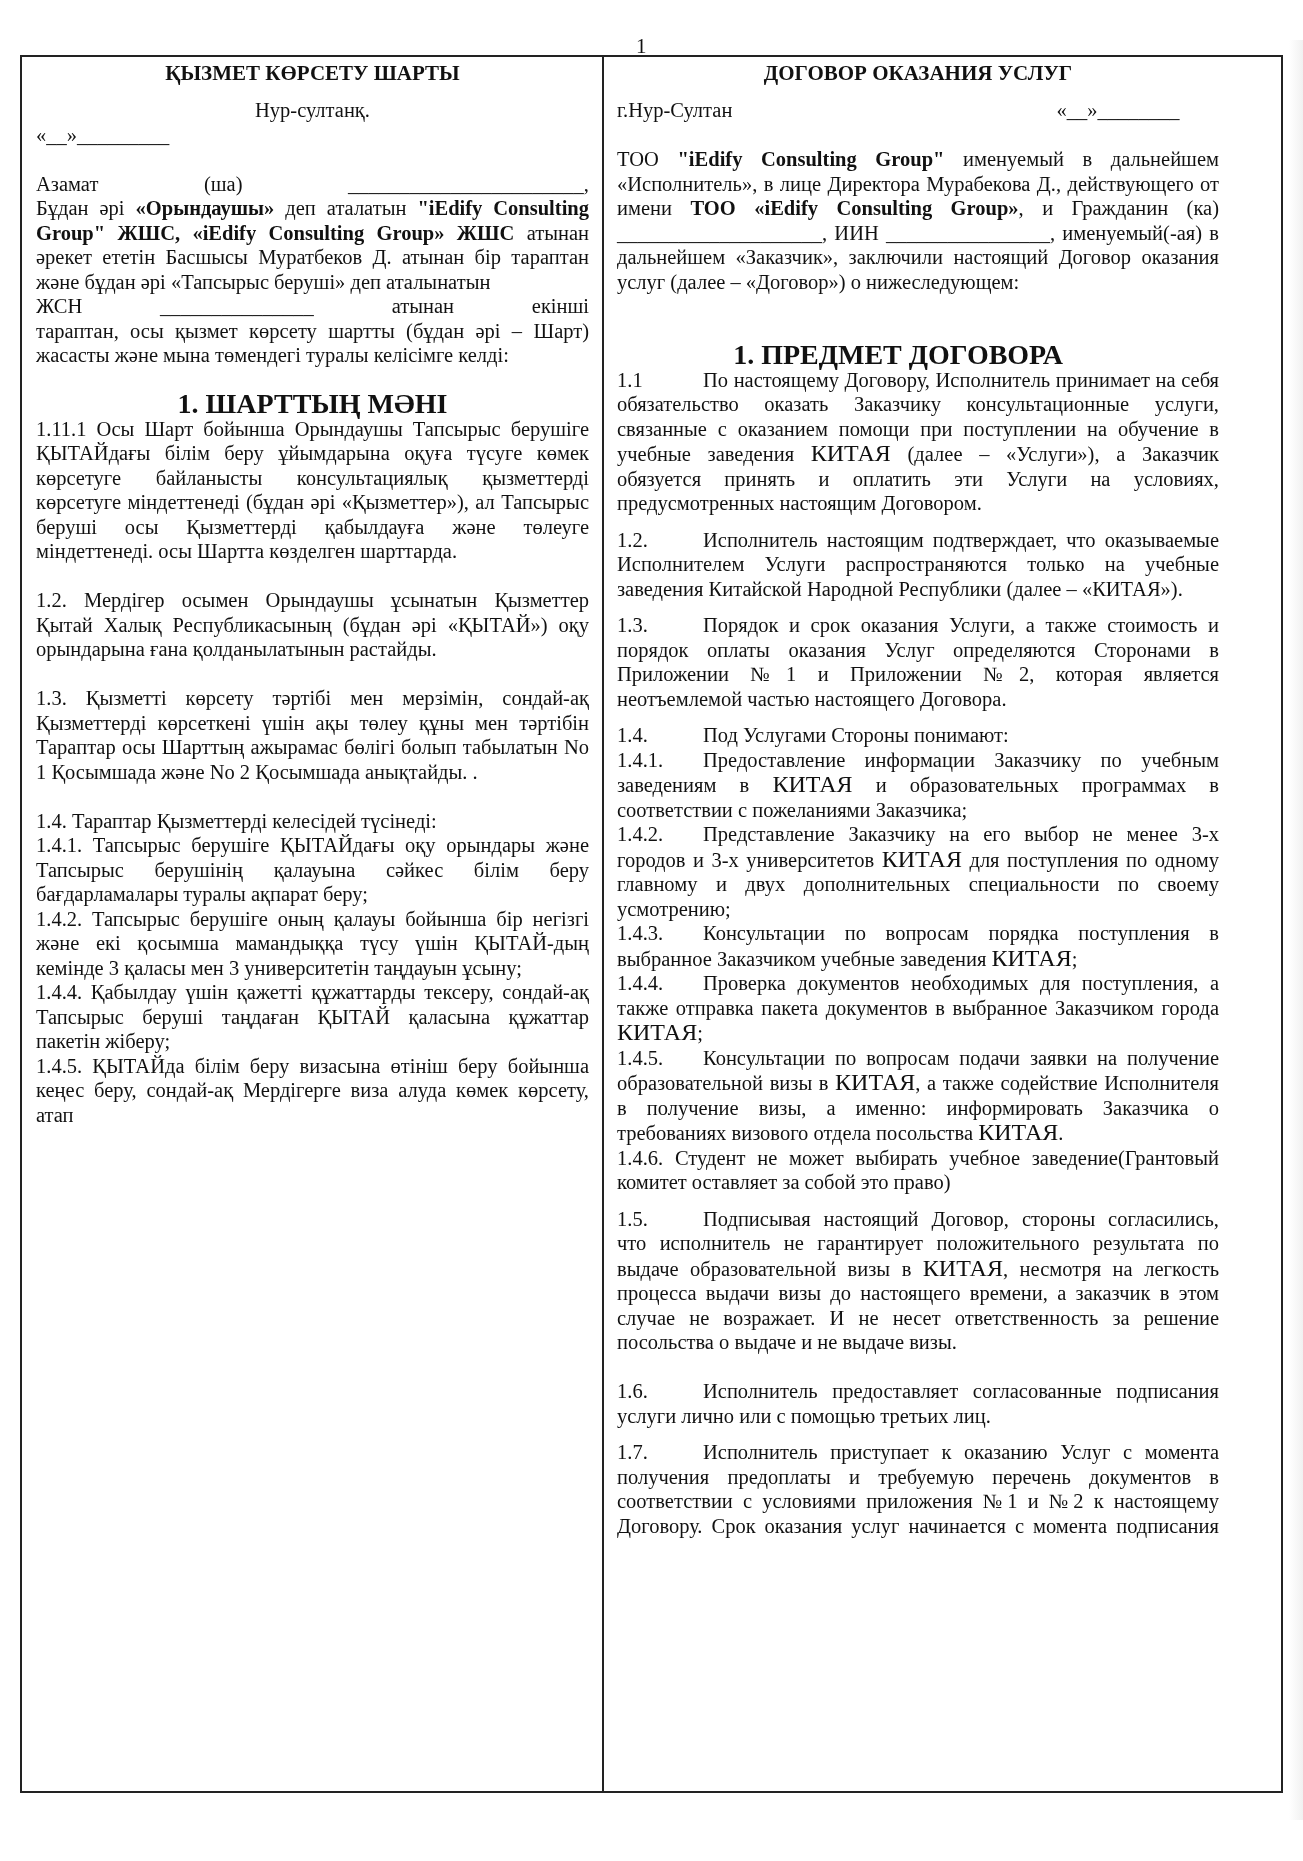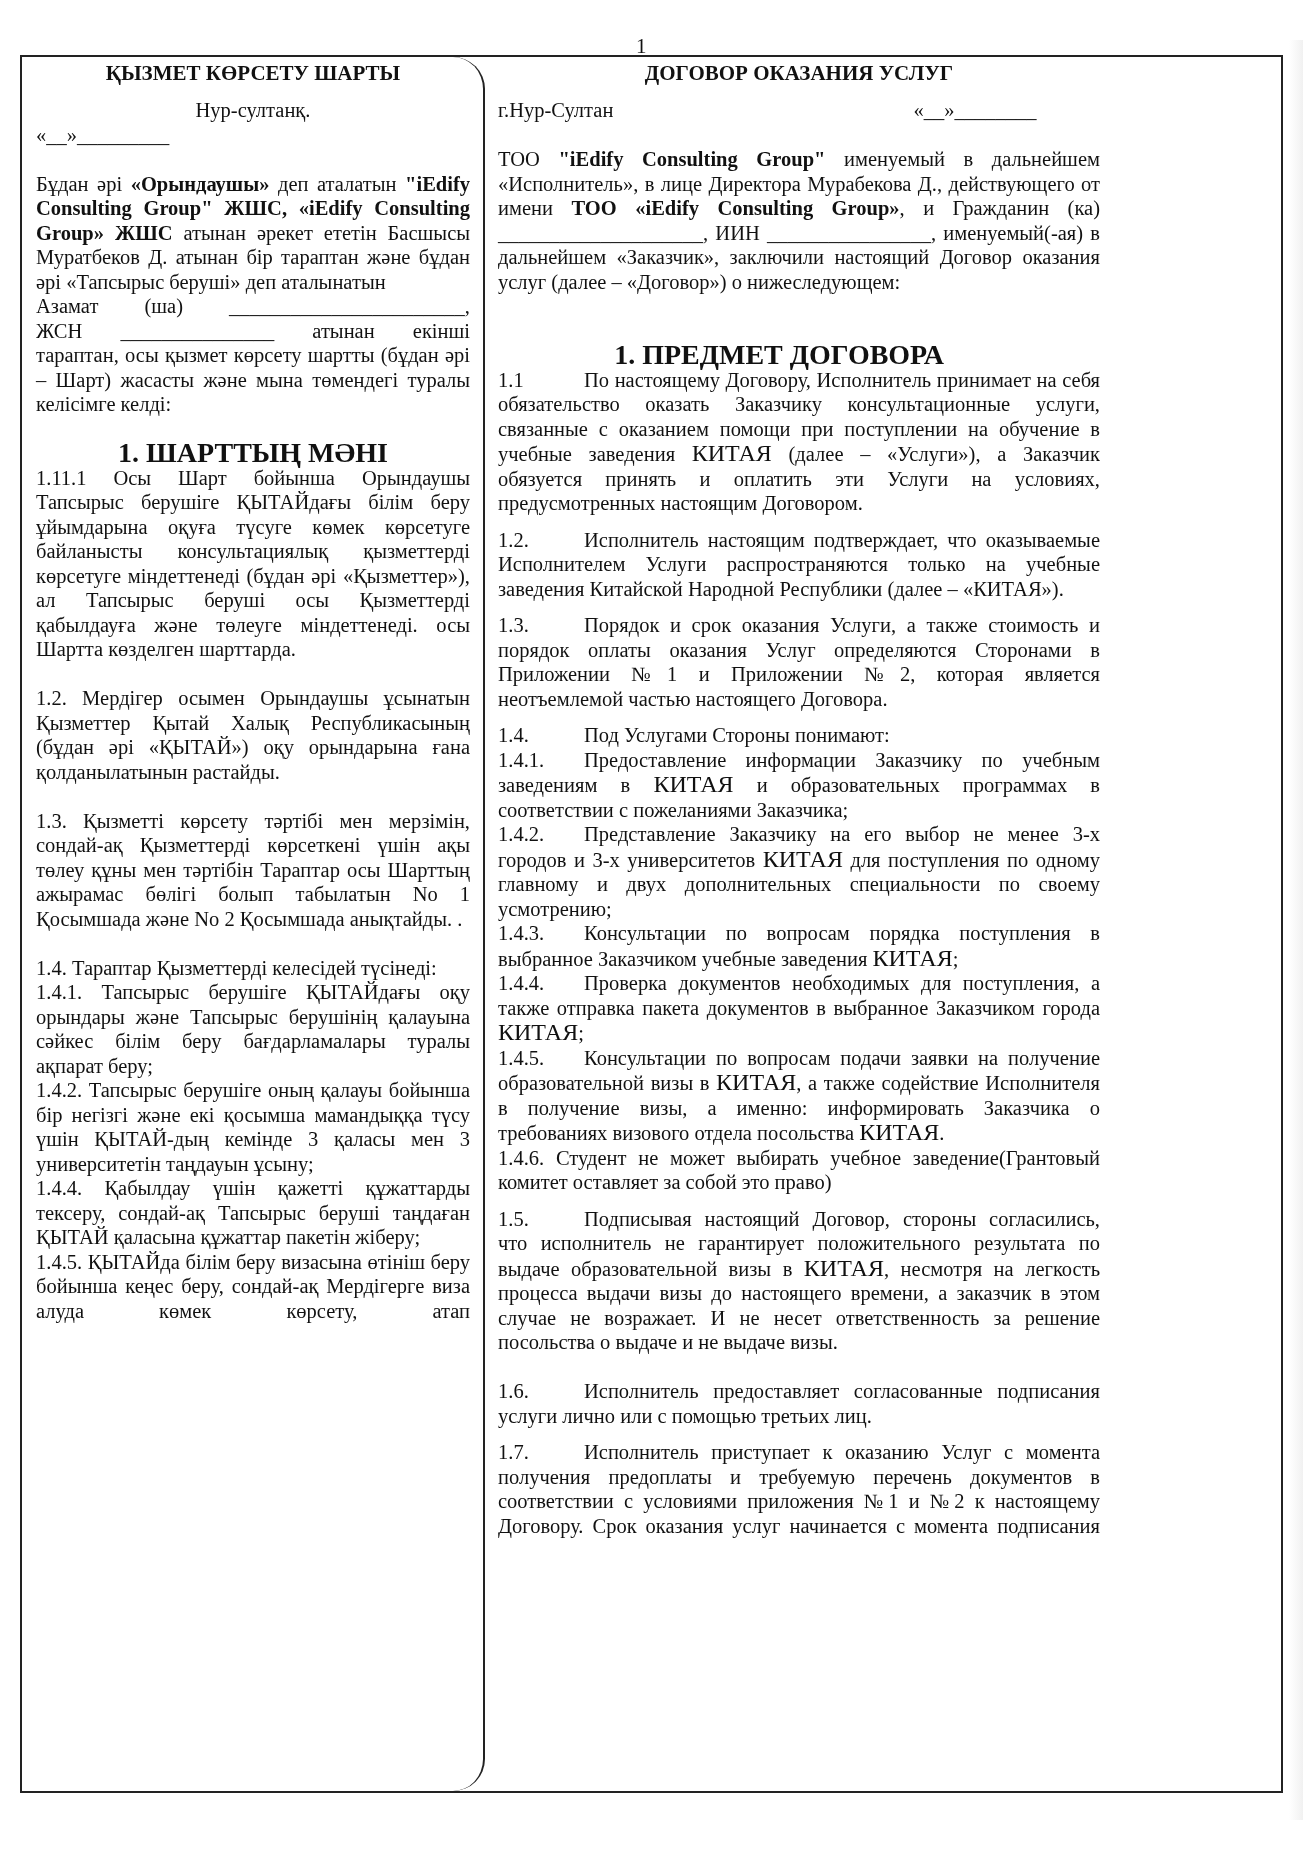--- a/index.html
+++ b/index.html
@@ -2,21 +2,21 @@
 <html><head>
 <meta charset="utf-8">
 <style>
   html, body { margin: 0; padding: 0; background: #ffffff; }
   body { width: 1303px; height: 1861px; position: relative; overflow: hidden;
          font-family: "Liberation Serif", "DejaVu Serif", serif; color: #111; }
   .page-num { position: absolute; left: 636px; top: 34px; font-size: 21px; line-height: 24px; }
   .doc-table { position: absolute; left: 20px; top: 55px; width: 1263px; height: 1738px;
                border: 2px solid #222; box-sizing: border-box; display: flex; background: #fff; }
   .col { box-sizing: border-box; height: 100%; overflow: hidden; }
-  .col-left { width: 463px; border-right: 2px solid #222; padding: 0 13px 0 14px; border-radius: 32px; }
+  .col-left { width: 582px; border-right: 2px solid #222; padding: 0 13px 0 14px; }
   .col-right { width: 629px; padding: 0 14px 0 13px; }
   .title { text-align: center; font-weight: bold; font-size: 21px; line-height: 26px; margin: 3px 0 0 0; }
   .p { font-size: 20.5px; line-height: 24.5px; text-align: justify; margin: 0; }
   .just-last { text-align-last: justify; }
   .gap { height: 24.5px; }
   .gap-s { height: 12px; }
   .heading { text-align: center; font-weight: bold; font-size: 28px; line-height: 24.5px; margin: 0; }
   .b { font-weight: bold; }
   .big { font-size: 24px; }
   .num { display: inline-block; width: 86px; }
@@ -34,43 +34,43 @@
 
   <div class="col col-left">
     <div class="title">ҚЫЗМЕТ КӨРСЕТУ ШАРТЫ</div>
     <div class="gap-s"></div>
     <div class="row">
       <span>Нур-султан</span>
       <span>қ.</span>
     </div>
     <div class="p">«__»_________</div>
     <div class="gap"></div>
+    <p class="p just-last">Азамат   (ша)   _______________________,</p>
     <p class="p"><span>Бұдан әрі </span><span class="b">«Орындаушы»</span><span> деп аталатын </span><span class="b">"iEdify Consulting Group" ЖШС, «iEdify Consulting Group» ЖШС</span><span> атынан әрекет ететін Басшысы Муратбеков Д. атынан бір тараптан және бұдан әрі «Тапсырыс беруші» деп аталынатын</span></p>
-    <p class="p just-last">Азамат   (ша)   _______________________,</p>
     <p class="p just-last">ЖСН   _______________   атынан   екінші</p>
     <p class="p">тараптан, осы қызмет көрсету шартты (бұдан әрі – Шарт) жасасты және мына төмендегі туралы келісімге келді:</p>
     <div class="gap"></div>
     <div class="heading">1.    ШАРТТЫҢ МӘНІ</div>
     <p class="p">1.11.1 Осы Шарт бойынша Орындаушы Тапсырыс берушіге ҚЫТАЙдағы білім беру ұйымдарына оқуға түсуге көмек көрсетуге байланысты консультациялық қызметтерді көрсетуге міндеттенеді (бұдан әрі «Қызметтер»), ал Тапсырыс беруші осы Қызметтерді қабылдауға және төлеуге міндеттенеді. осы Шартта көзделген шарттарда.</p>
     <div class="gap"></div>
     <p class="p">1.2. Мердігер осымен Орындаушы ұсынатын Қызметтер Қытай Халық Республикасының (бұдан әрі «ҚЫТАЙ») оқу орындарына ғана қолданылатынын растайды.</p>
     <div class="gap"></div>
     <p class="p">1.3. Қызметті көрсету тәртібі мен мерзімін, сондай-ақ Қызметтерді көрсеткені үшін ақы төлеу құны мен тәртібін Тараптар осы Шарттың ажырамас бөлігі болып табылатын No 1 Қосымшада және No 2 Қосымшада анықтайды. .</p>
     <div class="gap"></div>
     <p class="p">1.4. Тараптар Қызметтерді келесідей түсінеді:</p>
     <p class="p">1.4.1. Тапсырыс берушіге ҚЫТАЙдағы оқу орындары және Тапсырыс берушінің қалауына сәйкес білім беру бағдарламалары туралы ақпарат беру;</p>
     <p class="p">1.4.2. Тапсырыс берушіге оның қалауы бойынша бір негізгі және екі қосымша мамандыққа түсу үшін ҚЫТАЙ-дың кемінде 3 қаласы мен 3 университетін таңдауын ұсыну;</p>
     <p class="p">1.4.4. Қабылдау үшін қажетті құжаттарды тексеру, сондай-ақ Тапсырыс беруші таңдаған ҚЫТАЙ қаласына құжаттар пакетін жіберу;</p>
     <p class="p just-last">1.4.5. ҚЫТАЙда білім беру визасына өтініш беру бойынша кеңес беру, сондай-ақ Мердігерге виза алуда көмек көрсету, атап</p>
   </div>
 
   <div class="col col-right">
     <div class="title">ДОГОВОР ОКАЗАНИЯ УСЛУГ</div>
     <div class="gap-s"></div>
-    <div class="row" style="justify-content:flex-start;">
+    <div class="row" style="justify-content:flex-start;gap:24px;">
       <span>г.Нур-Султан</span>
       <span style="margin-left:300px;">«__»________</span>
     </div>
     <div class="gap"></div>
     <p class="p"><span>ТОО </span><span class="b">"iEdify Consulting Group"</span><span> именуемый в дальнейшем «Исполнитель», в лице Директора Мурабекова Д., действующего от имени </span><span class="b">ТОО «iEdify Consulting Group»</span><span>, и Гражданин (ка) ____________________, ИИН ________________, именуемый(-ая) в дальнейшем «Заказчик», заключили настоящий Договор оказания услуг (далее – «Договор») о нижеследующем:</span></p>
     <div class="gap"></div>
     <div class="gap"></div>
     <div class="heading" style="padding-right:40px;">1.  ПРЕДМЕТ ДОГОВОРА</div>
     <p class="p"><span class="num">1.1</span><span>По настоящему Договору, Исполнитель принимает на себя обязательство оказать Заказчику консультационные услуги, связанные с оказанием помощи при поступлении на обучение в учебные заведения </span><span class="big">КИТАЯ</span><span> (далее – «Услуги»), а Заказчик обязуется принять и оплатить эти Услуги на условиях, предусмотренных настоящим Договором.</span></p>
     <div class="gap-s"></div>

